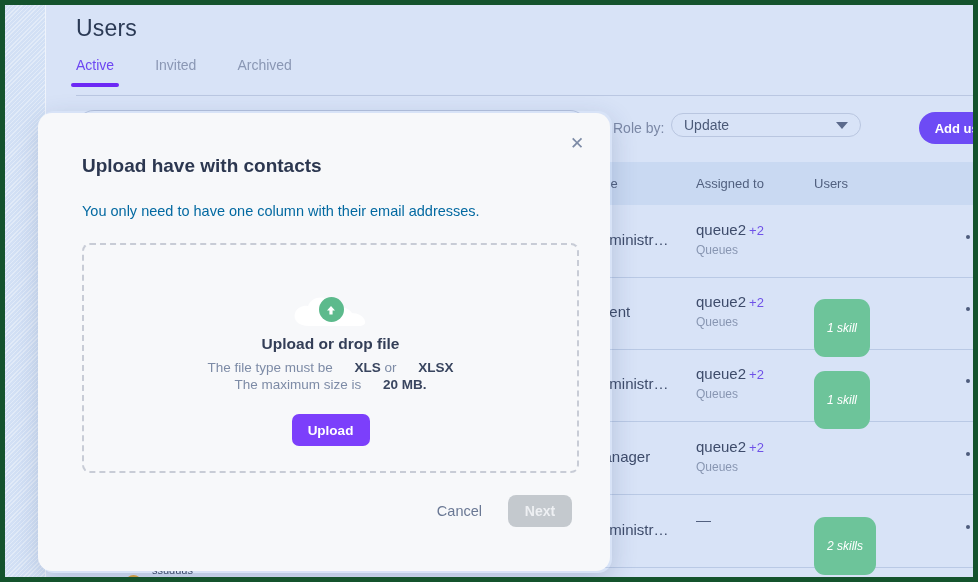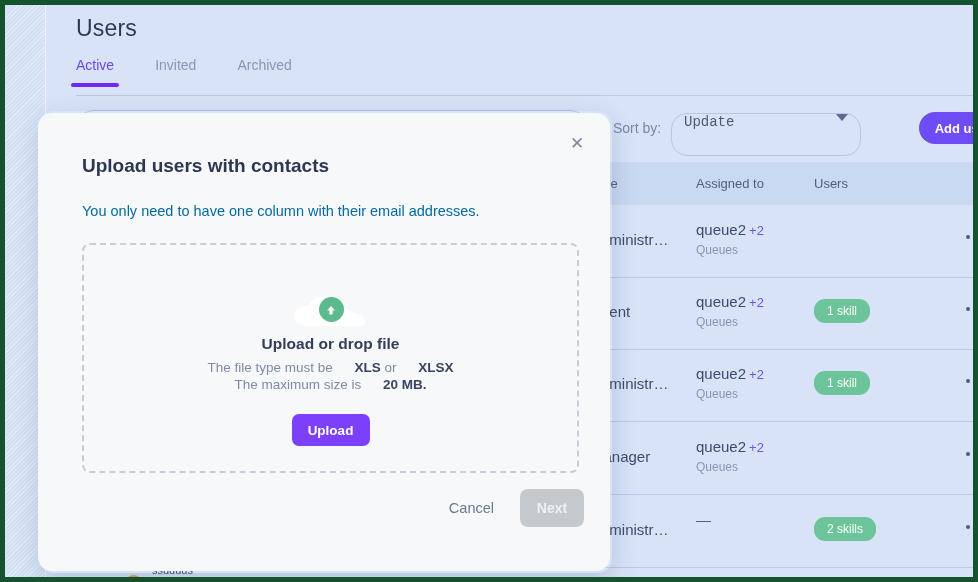--- a/index.html
+++ b/index.html
@@ -116,29 +116,29 @@
     left: 567px;
     top: 115px;
     font-size: 14px;
     color: #7b88a6;
   }
   .sort-select {
     position: absolute;
     left: 625px;
     top: 108px;
     width: 190px;
-    height: 43px;
+    height: 24px;
     border: 1px solid #b9c6e0;
     border-radius: 16px;
     box-sizing: border-box;
     display: flex;
+    align-items: center;
     padding: 0 12px;
     cursor: pointer;
     background: transparent;
-    font-family: Liberation Mono, monospace;
   }
   .sort-select .val {
     font-size: 14px;
     color: #4b5a78;
     flex: 1;
   }
   .caret {
     width: 0; height: 0;
     border-left: 6px solid transparent;
     border-right: 6px solid transparent;
@@ -199,21 +199,22 @@
   .c-assigned .plus { font-size: 13px; color: #6f52e8; margin-left: 3px; }
   .c-assigned .sub  { font-size: 12px; color: #8896b2; margin-top: 5px; }
   .c-assigned .dash { font-size: 15px; color: #52607f; }
   .c-skills { left: 768px; top: 22px; }
   .badge {
     display: inline-block;
     background: #6dc49a;
     color: #ffffff;
     font-size: 12px;
     border-radius: 11px;
-    padding: 5px 13px;
+    padding: 22px 13px;
+    font-style: italic;
   }
   .kebab {
     position: absolute;
     left: 920px;
     top: 30px;
     width: 26px;
     display: flex;
     gap: 3px;
     cursor: pointer;
   }
@@ -353,38 +354,38 @@
     background: #7c3ffb;
     color: #ffffff;
     font-size: 13.5px;
     font-weight: bold;
     font-family: "Liberation Sans", sans-serif;
     cursor: pointer;
   }
 
   .modal-footer {
     position: absolute;
-    right: 26px;
+    right: 38px;
     bottom: 44px;
     display: flex;
     align-items: center;
     gap: 24px;
   }
   .cancel-btn {
     background: none;
     border: none;
     font-size: 14.5px;
     color: #6a7894;
     font-family: "Liberation Sans", sans-serif;
     cursor: pointer;
     padding: 4px 2px;
   }
   .next-btn {
     width: 64px;
-    height: 38px;
+    height: 32px;
     border: none;
     border-radius: 8px;
     background: #c4c9ce;
     color: #eef0f3;
     font-size: 14px;
     font-weight: bold;
     font-family: "Liberation Sans", sans-serif;
     cursor: not-allowed;
   }
 </style>
@@ -402,21 +403,21 @@
 
     <div class="tabs">
       <div class="tab active">Active</div>
       <div class="tab">Invited</div>
       <div class="tab">Archived</div>
     </div>
     <div class="tabs-rule"></div>
 
     <div class="search-box"></div>
 
-    <div class="sortby-label">Sort by:</div>
+    <div class="sortby-label">Role by:</div>
     <div class="sort-select">
       <span class="val">Update</span>
       <span class="caret"></span>
     </div>
     <button class="add-users-btn">Add users</button>
 
     <div class="table-head">
       <div class="th th-role">Role</div>
       <div class="th th-assigned">Assigned to</div>
       <div class="th th-skills">Users</div>
@@ -500,21 +501,21 @@
     <div class="clipped-row">
       <div class="clipped-avatar"></div>
       <div class="clipped-name">ssuduus</div>
     </div>
 
     <div class="modal-shadow"></div>
     <div class="modal">
 
       <div class="modal-close">✕</div>
 
-      <div class="modal-title">Upload users with contacts</div>
+      <div class="modal-title">Upload have with contacts</div>
       <div class="modal-sub">You only need to have one column with their email addresses.</div>
 
       <div class="dropzone">
 
         <div class="cloud-wrap">
           <svg class="cloud" viewBox="0 0 84 34">
             <path d="M20 31 C8 31 4 24 6 18 C8 12 15 10 19 11 C21 4 29 1 36 3 C42 4.5 46 9 47 14
                      C52 11 60 13 63 18 C69 18 75 21 76 26 C77 29.5 74 31 70 31 Z" fill="#ffffff" opacity="0.92"></path>
           </svg>
           <div class="arrow-circle">

